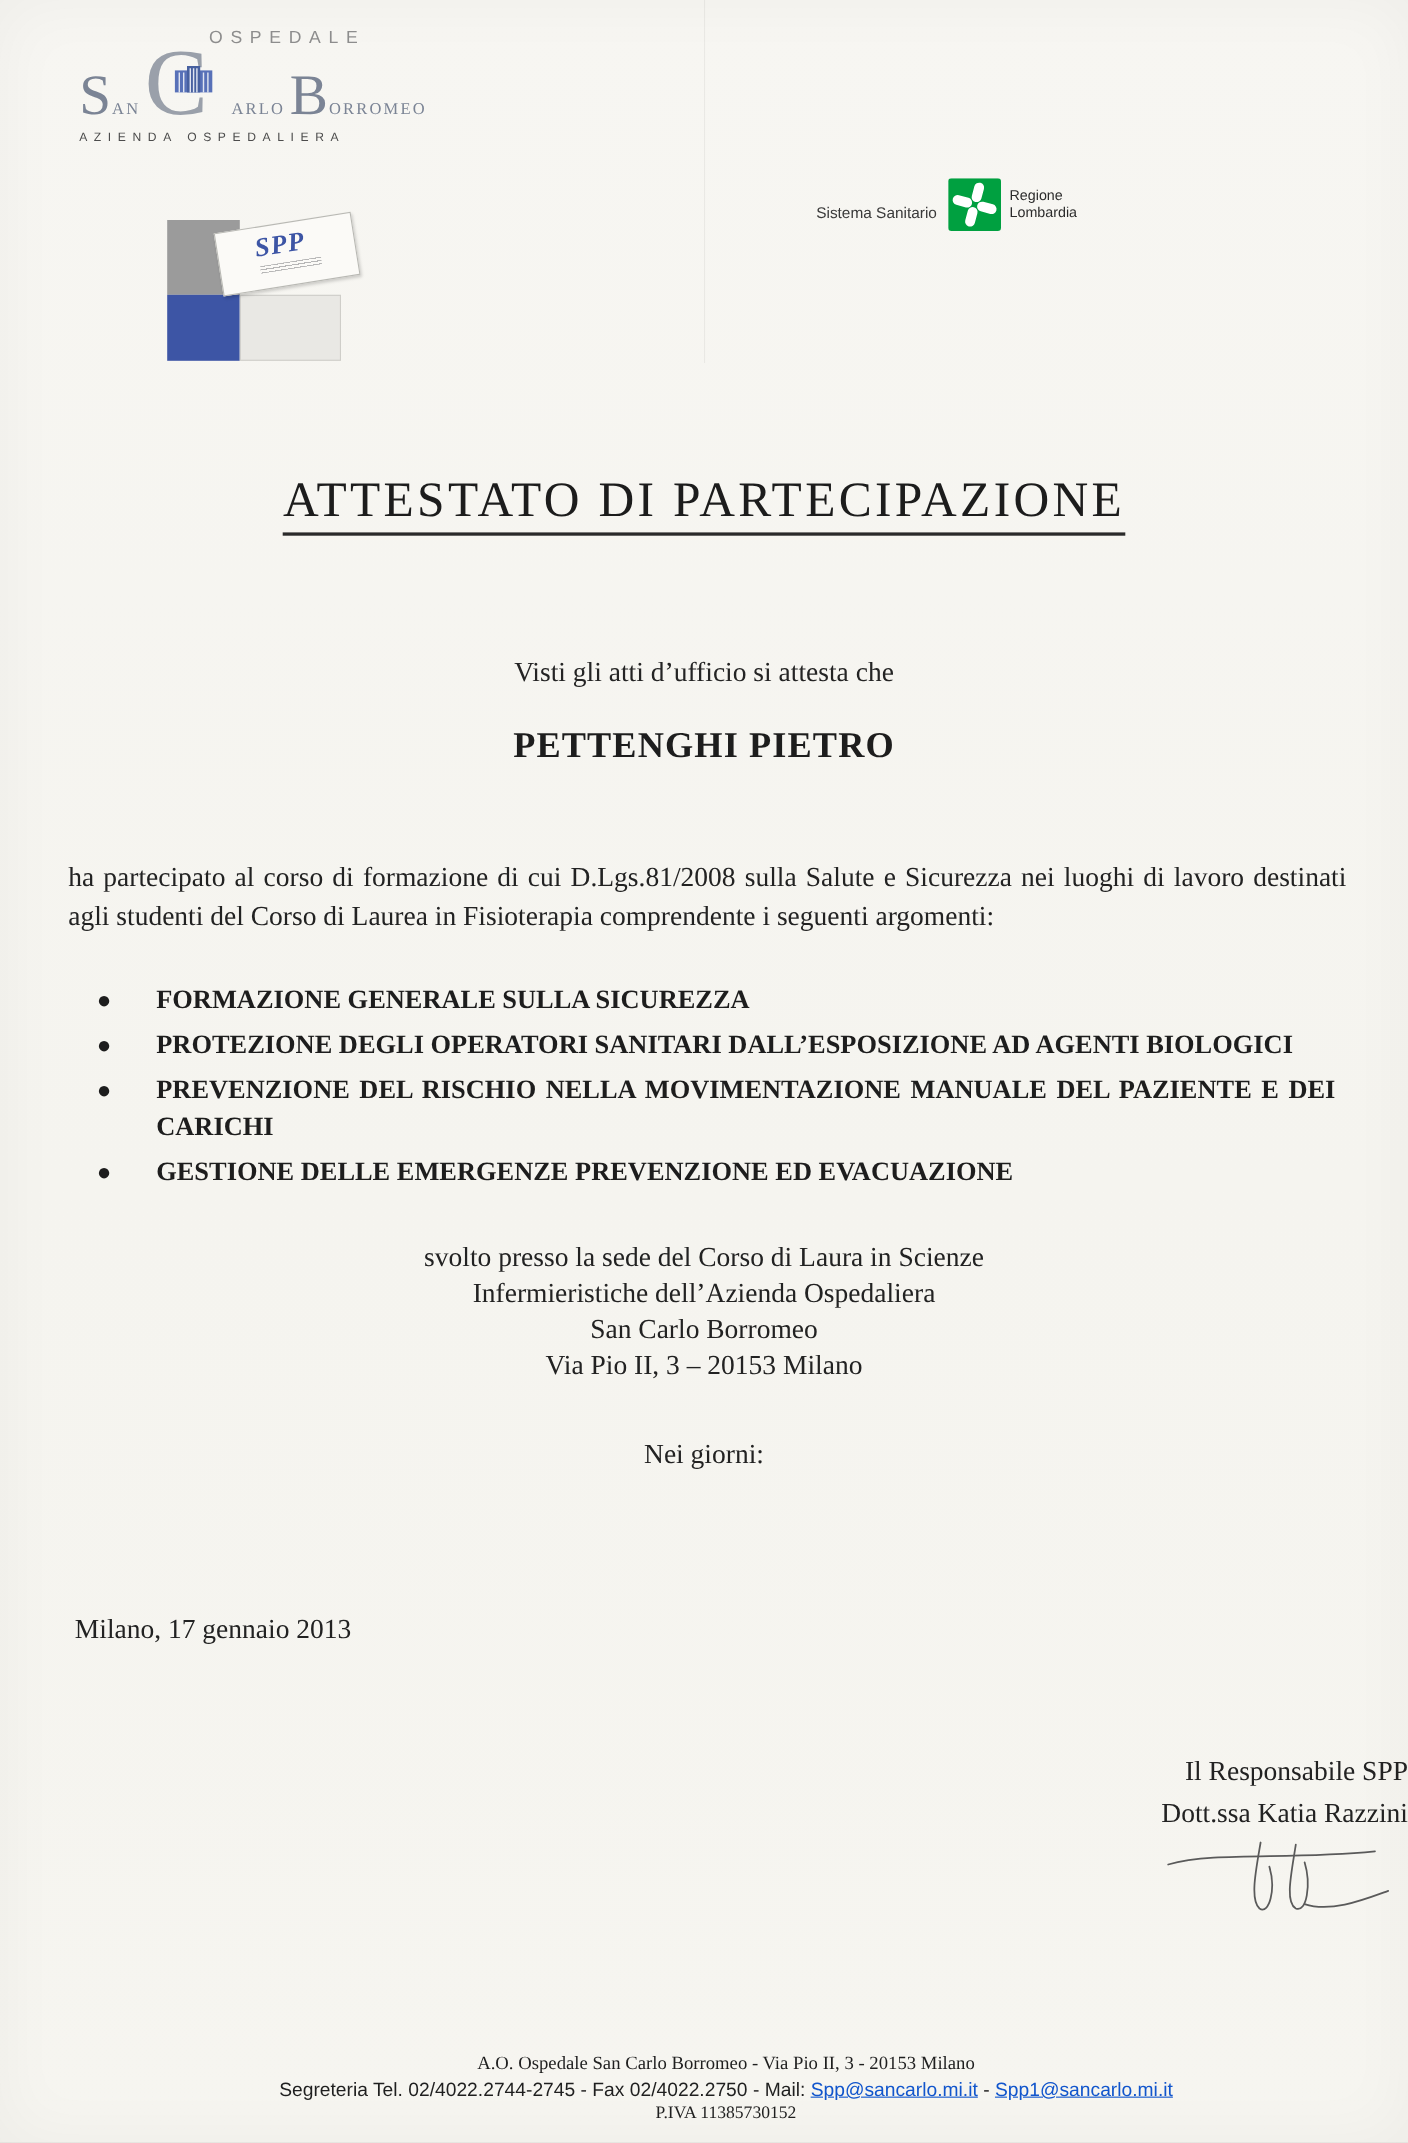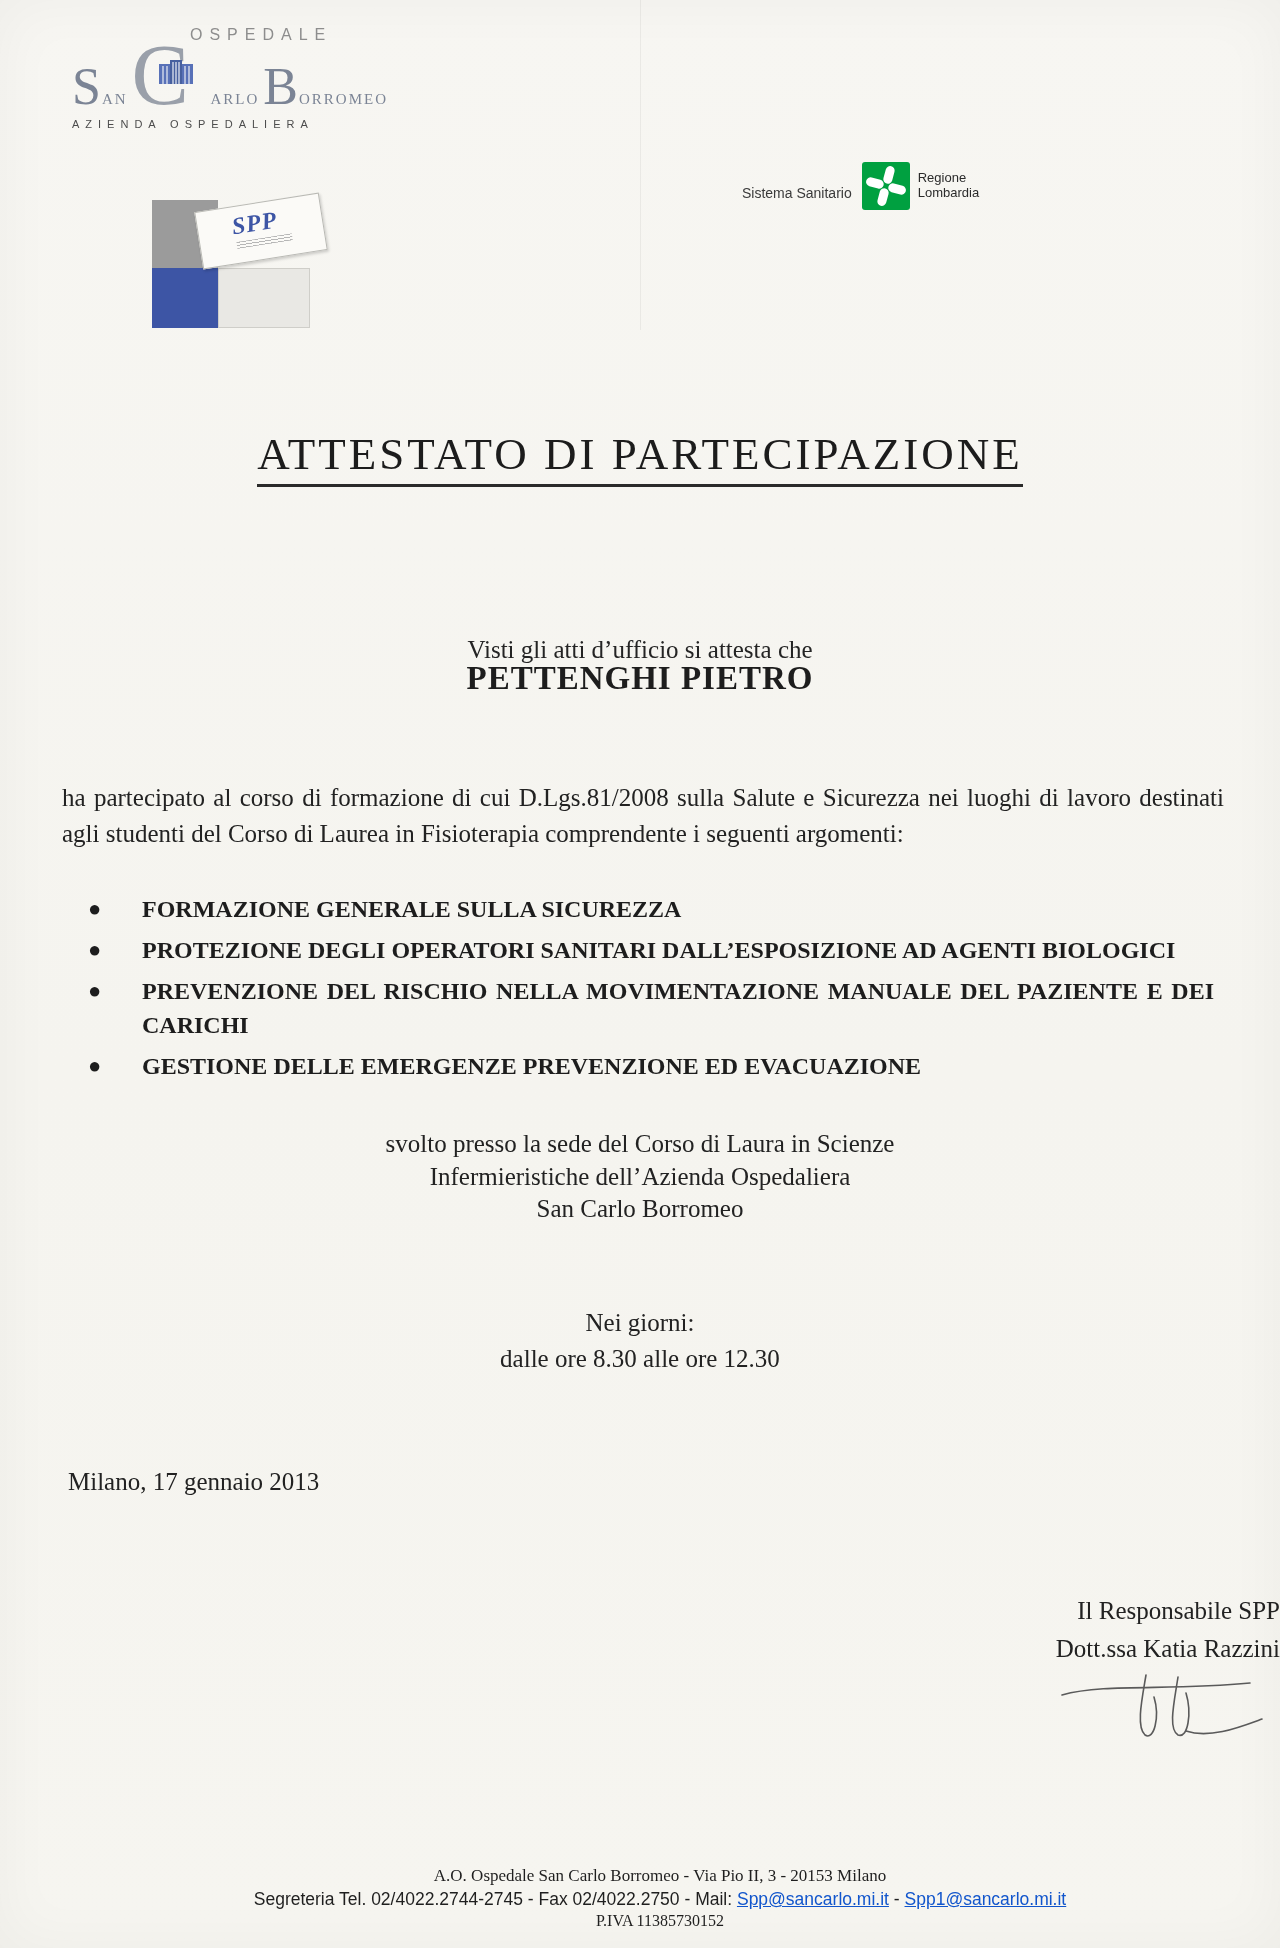--- a/index.html
+++ b/index.html
@@ -69,21 +69,21 @@
     font-size: 13px; color: #2b2b2b; line-height: 1.15; margin-left: 8px; font-weight: 500;
   }
 
   
   .doc-title-wrap { position: absolute; top: 428px; width: 100%; text-align: center; }
   .doc-title {
     display: inline-block;
     font-size: 45px; letter-spacing: 3px; color: #1c1c1c;
     border-bottom: 3px solid #2a2a2a; padding-bottom: 4px;
   }
-  .intro { position: absolute; top: 598px; width: 100%; text-align: center; font-size: 25px; color: #242424; margin-top: 38px; }
+  .intro { position: absolute; top: 598px; width: 100%; text-align: center; font-size: 25px; color: #242424; }
   .attendee { position: absolute; top: 660px; width: 100%; text-align: center;
     font-size: 33px; font-weight: bold; letter-spacing: 1px; color: #1d1d1d; }
   .body-par { position: absolute; top: 780px; left: 62px; right: 56px;
     font-size: 25px; line-height: 1.45; text-align: justify; color: #222; }
   .topics { position: absolute; top: 892px; left: 88px; right: 66px; list-style: none; }
   .topic { display: flex; margin-bottom: 7px; }
   .topic-bullet { width: 54px; font-size: 22px; line-height: 34px; color: #1d1d1d; flex: 0 0 54px; }
   .topic-text { font-size: 24px; font-weight: bold; line-height: 34px; text-align: justify; color: #1d1d1d; flex: 1; }
   .venue { position: absolute; top: 1128px; width: 100%; text-align: center;
     font-size: 25px; line-height: 1.3; color: #222; }
@@ -189,25 +189,25 @@
     <li class="topic">
       <span class="topic-bullet">●</span>
       <span class="topic-text">GESTIONE DELLE EMERGENZE  PREVENZIONE ED EVACUAZIONE</span>
     </li>
   </ul>
 
   <div class="venue">
     <div>svolto presso la sede del Corso di Laura in Scienze</div>
     <div>Infermieristiche dell’Azienda Ospedaliera</div>
     <div>San Carlo Borromeo</div>
+    <div>Via Pio II, 3 – 20153 Milano</div>
   </div>
 
   <div class="schedule">
     <div>Nei  giorni:</div>
-    <div>dalle ore 8.30 alle ore  12.30</div>
   </div>
 
   <div class="place-date">Milano, 17 gennaio 2013</div>
 
   <div class="sig-block">
     <div>Il Responsabile SPP</div>
     <div>Dott.ssa Katia Razzini</div>
     <svg class="sig-scribble" width="230" height="80" viewBox="0 0 230 80">
       <g fill="none" stroke="#5a5a5a" stroke-width="1.6" stroke-linecap="round">
         <path d="M12 26 C 55 14, 120 22, 200 14"></path>

